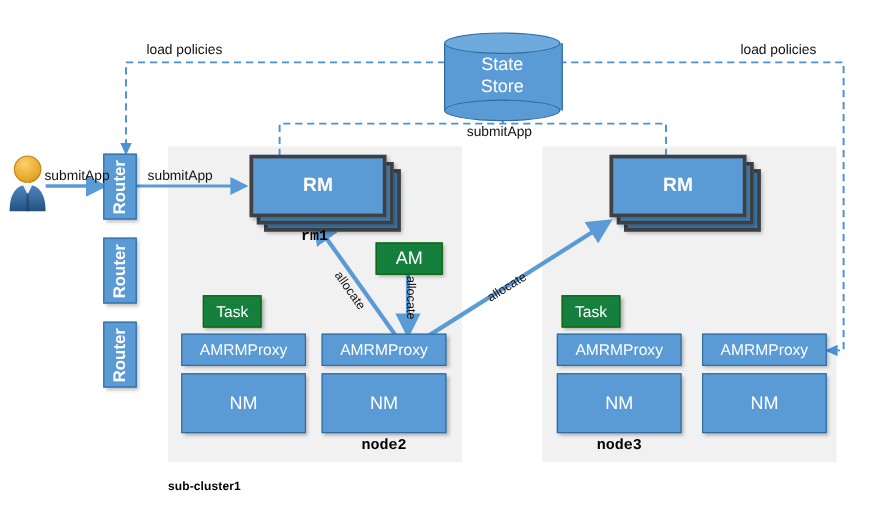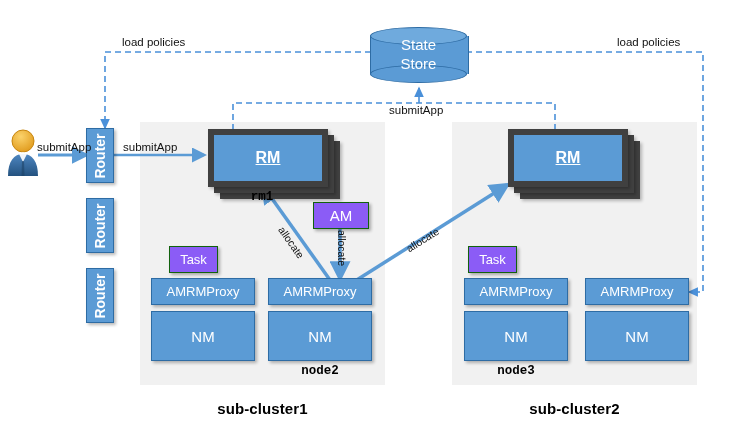--- a/index.html
+++ b/index.html
@@ -5,42 +5,42 @@
   html,body{margin:0;padding:0;background:#ffffff;}
   body{width:731px;height:442px;position:relative;overflow:hidden;
        font-family:"Liberation Sans","DejaVu Sans",sans-serif;}
   #stage{position:absolute;left:0;top:0;width:731px;height:442px;}
   #svg-layer{position:absolute;left:0;top:0;width:731px;height:442px;}
 
   .abs{position:absolute;box-sizing:border-box;}
 
   
   .cluster-bg{background:#f1f1f1;}
-  .cluster-label{font-weight:bold;font-size:15px;color:#000;text-align:center;
+  .cluster-label{font-weight:bold;font-size:10px;color:#000;
                  letter-spacing:.1px;}
 
   
   .bluebox{background:#5B9BD5;border:1px solid #2E6CA4;color:#ffffff;
            display:flex;align-items:center;justify-content:center;
            font-size:14px;box-shadow:2px 2px 3px rgba(0,0,0,.28);}
-  .greenbox{background:#8b5cf6;border:1px solid #12620d;color:#ffffff;
+  .greenbox{background:#15803d;border:1px solid #12620d;color:#ffffff;
             display:flex;align-items:center;justify-content:center;
             font-size:13px;box-shadow:2px 2px 3px rgba(0,0,0,.3);}
 
   
   .router{background:#5B9BD5;border:1px solid #2E6CA4;color:#fff;
           display:flex;align-items:center;justify-content:center;
           box-shadow:2px 2px 3px rgba(0,0,0,.28);}
   .router span{transform:rotate(-90deg);white-space:nowrap;font-size:14px;
                font-weight:bold;}
 
   
   .rmstack{position:absolute;}
-  .rmstack .lay{position:absolute;background:#5B9BD5;border:6px solid #404040;
-                box-shadow:2px 2px 3px rgba(0,0,0,.25);text-decoration:underline;}
+  .rmstack .lay{position:absolute;background:#5B9BD5;border:3px solid #404040;
+                box-shadow:2px 2px 3px rgba(0,0,0,.25);}
   .rmstack .lay.back2{background:#3F7CB4;}
   .rmstack .lay.back1{background:#4A8AC2;}
   .rmstack .front{display:flex;align-items:center;justify-content:center;
                   color:#fff;font-size:16px;font-weight:bold;}
   .node-label{position:absolute;font-weight:bold;font-size:12.5px;color:#000;
               text-align:center;font-family:Liberation Mono, monospace;}
 
   
   .cyl{position:absolute;}
   .cyl .body{position:absolute;left:0;top:9px;width:100%;height:calc(100% - 18px);
@@ -138,21 +138,21 @@
   <div class="abs router" style="left:86px;top:128px;width:28px;height:55px;">
     <span>Router</span>
   </div>
   <div class="abs router" style="left:86px;top:198px;width:28px;height:55px;">
     <span>Router</span>
   </div>
   <div class="abs router" style="left:86px;top:268px;width:28px;height:55px;">
     <span>Router</span>
   </div>
 
-  <div class="cyl" style="left:370px;top:27px;width:97px;height:56px;">
+  <div class="cyl" style="left:370px;top:27px;width:97px;height:74px;">
     <div class="body"></div>
     <div class="bot"></div>
     <div class="top"></div>
     <div class="txt">
       <div>State</div>
       <div>Store</div>
     </div>
   </div>
 
   <div class="rmstack" style="left:208px;top:129px;width:120px;height:60px;">
@@ -206,21 +206,20 @@
   <div class="node-label" style="left:464px;top:364px;width:104px;">node3</div>
 
   <div class="abs bluebox" style="left:585px;top:278px;width:104px;height:27px;font-size:13px;">
     <span>AMRMProxy</span>
   </div>
   <div class="abs bluebox" style="left:585px;top:311px;width:104px;height:50px;font-size:15px;">
     <span>NM</span>
   </div>
 
   <div class="abs cluster-label" style="left:140px;top:400px;width:245px;">sub-cluster1</div>
-  <div class="abs cluster-label" style="left:452px;top:400px;width:245px;">sub-cluster2</div>
 
   <div class="lbl" style="left:37px;top:141px;">submitApp</div>
   <div class="lbl" style="left:123px;top:141px;">submitApp</div>
   <div class="lbl" style="left:122px;top:36px;">load policies</div>
   <div class="lbl" style="left:617px;top:36px;">load policies</div>
   <div class="lbl" style="left:389px;top:104px;">submitApp</div>
 
   <div class="lbl-rot" style="left:286px;top:224px;transform:rotate(55deg);">allocate</div>
   <div class="lbl-rot" style="left:348px;top:230px;transform:rotate(90deg);">allocate</div>
   <div class="lbl-rot" style="left:404px;top:244px;transform:rotate(-32deg);">allocate</div>

